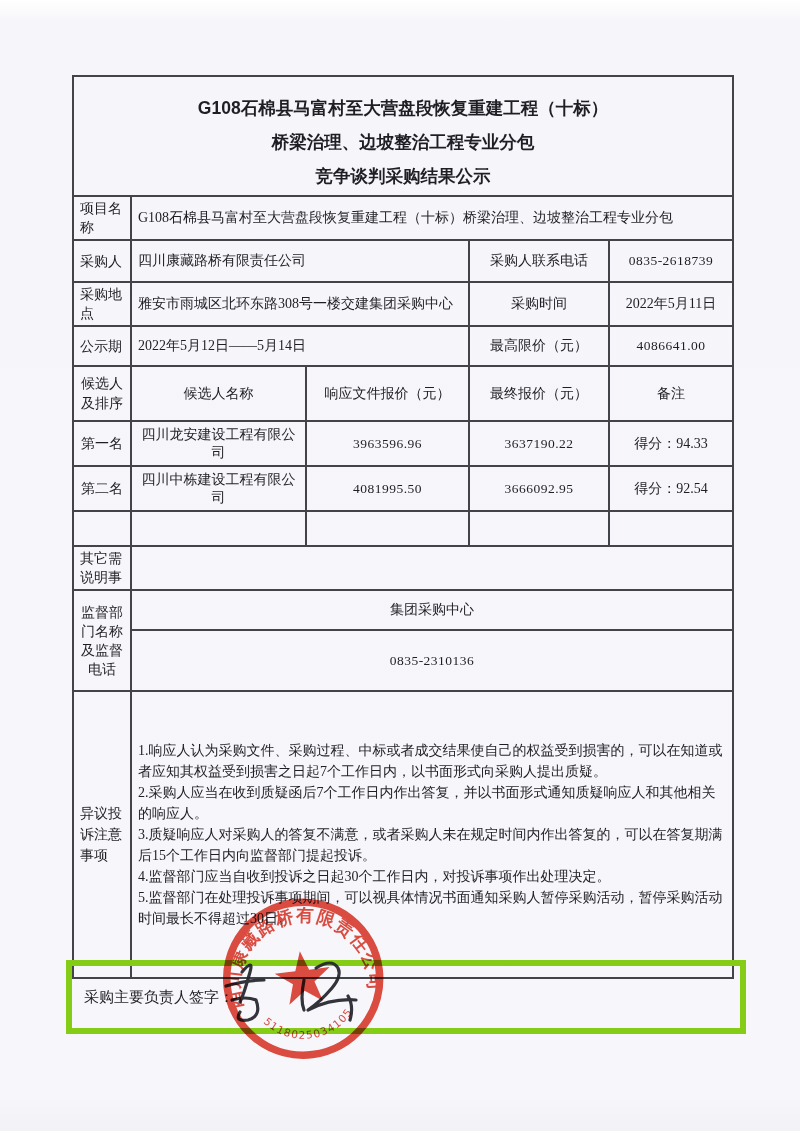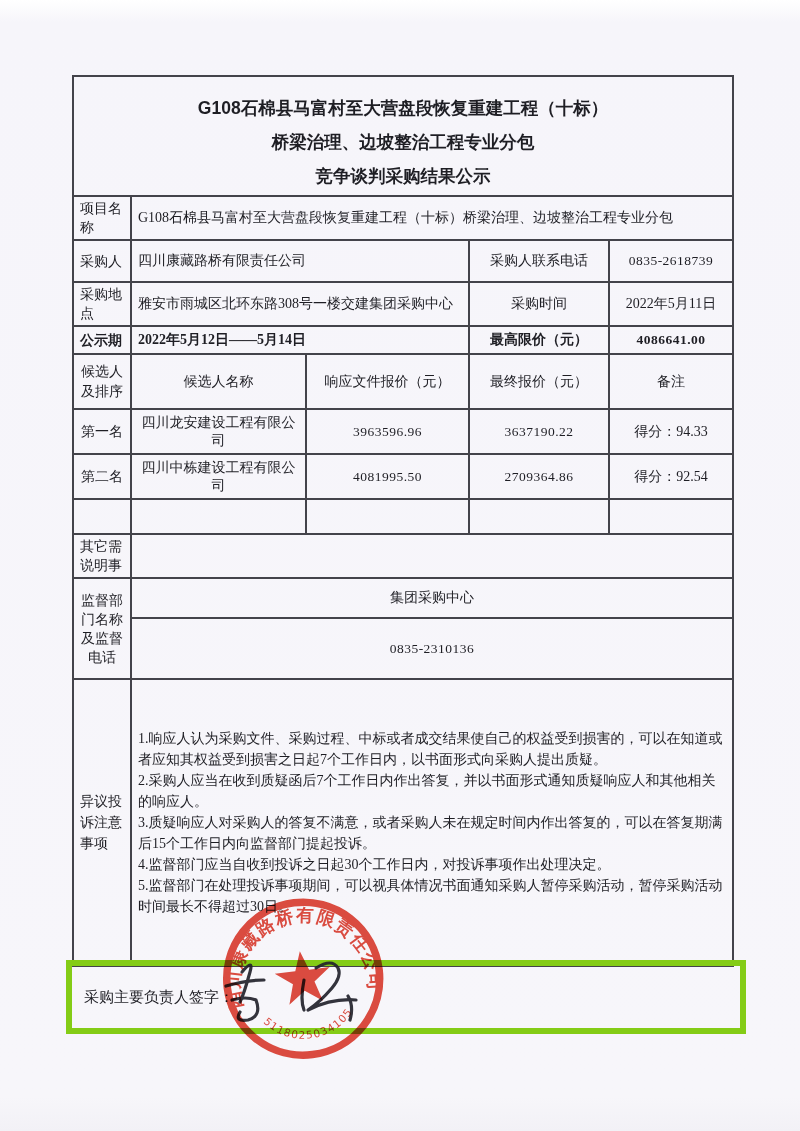--- a/index.html
+++ b/index.html
@@ -45,21 +45,21 @@
   .head-cell{text-align:center;word-break:break-all;line-height:20px;}
   .sup-center{text-align:center;}
   .obj-label{word-break:break-all;line-height:21px;padding-left:5px;}
   .obj-text{
     vertical-align:middle;line-height:21px;
     padding:52px 10px 20px 9px;
     word-break:break-all;text-align:left;
   }
   
   .r-title{height:120px;} .r-proj{height:44px;} .r-buyer{height:42px;}
-  .r-loc{height:43px;} .r-pub{height:28px;font-weight:bold;} .r-head{height:55px;}
+  .r-loc{height:43px;} .r-pub{height:40px;} .r-head{height:55px;}
   .r-cand{height:45px;border-radius:15px;} .r-empty{height:35px;} .r-other{height:40px;}
   .r-sup1{height:40px;} .r-sup2{height:61px;} .r-obj{height:287px;}
   .sign-box{
     position:absolute;left:66px;top:960px;width:668px;height:62px;
     border:6px solid #84cc16;
     display:flex;align-items:center;
     font-size:15px;
   }
   .sign-label{padding-left:12px;}
   .signature-svg{position:absolute;left:212px;top:938px;pointer-events:none;}
@@ -121,21 +121,21 @@
       <td class="center">第一名</td>
       <td class="center">四川龙安建设工程有限公司</td>
       <td class="center num">3963596.96</td>
       <td class="center num">3637190.22</td>
       <td class="center">得分：94.33</td>
     </tr>
     <tr class="r-cand">
       <td class="center">第二名</td>
       <td class="center">四川中栋建设工程有限公司</td>
       <td class="center num">4081995.50</td>
-      <td class="center num">2709364.86</td>
+      <td class="center num">3666092.95</td>
       <td class="center">得分：92.54</td>
     </tr>
     <tr class="r-empty">
       <td></td>
       <td></td>
       <td></td>
       <td></td>
       <td></td>
     </tr>
     <tr class="r-other">

